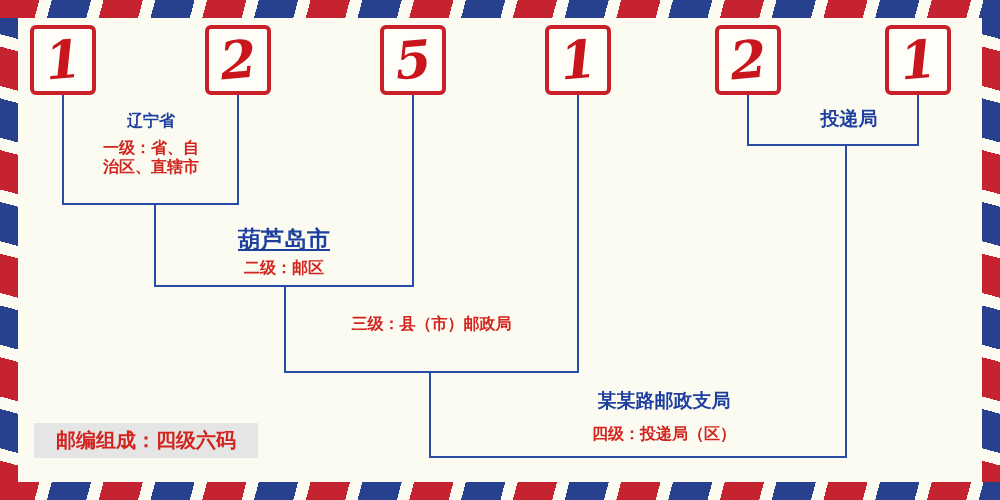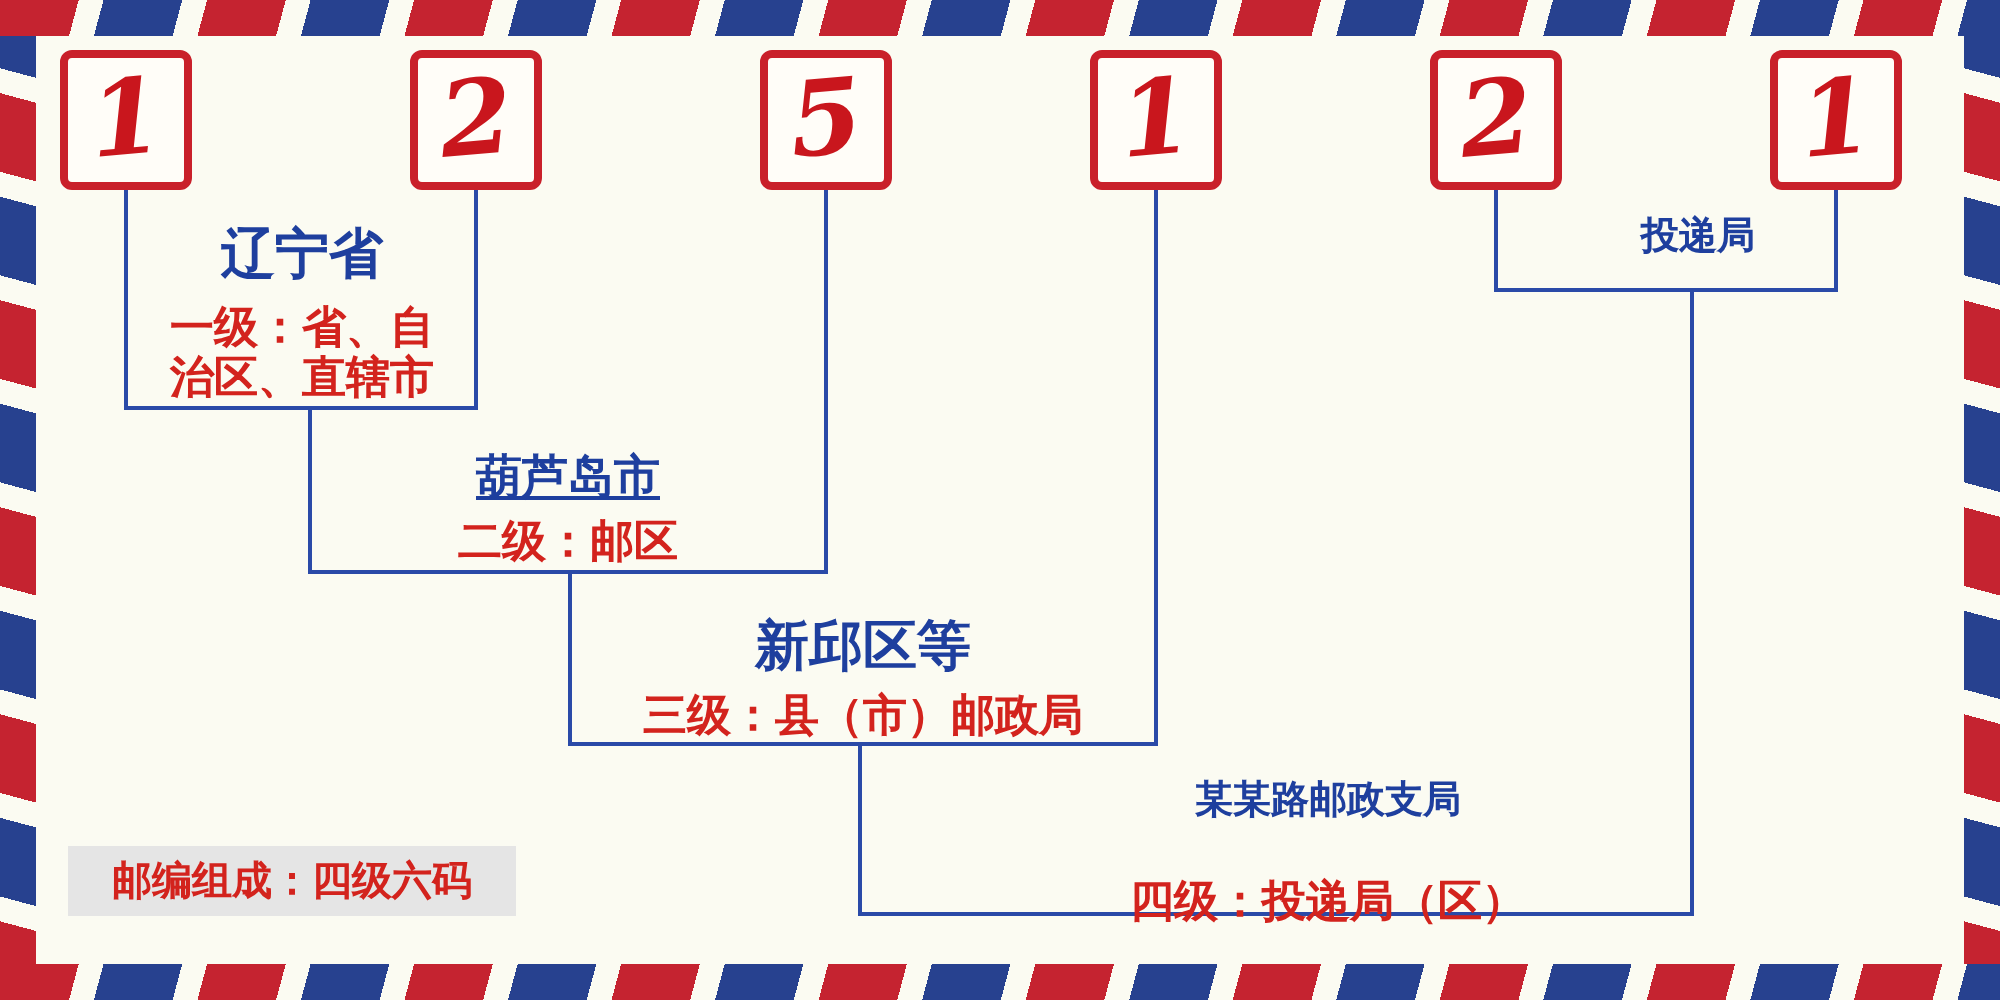--- a/index.html
+++ b/index.html
@@ -61,29 +61,29 @@
   
   .label { position: absolute; text-align: center; }
   .place {
     color: #1e3f9e;
     font-weight: bold;
     line-height: 1.15;
   }
   .desc {
     color: #d3231d;
     font-weight: bold;
-    font-size: 22px;
+    font-size: 16px;
     line-height: 1.15;
   }
   .place-lg { font-size: 23px; text-decoration: underline; }
-  .place-md { font-size: 27px; }
+  .place-md { font-size: 16px; }
   .place-sm { font-size: 19px; }
   .desc-gap6  { margin-top: 7px; }
   .desc-gap8  { margin-top: 9px; }
-  .desc-gap12 { margin-top: 27px; }
+  .desc-gap12 { margin-top: 13px; }
 
   
   .footer-note {
     position: absolute;
     left: 34px; top: 423px;
     width: 224px; height: 35px;
     background: #e5e5e5;
     color: #d3231d;
     font-weight: bold;
     font-size: 20px;
@@ -145,21 +145,20 @@
     <div class="desc desc-gap8">一级：省、自</div>
     <div class="desc">治区、直辖市</div>
   </div>
 
   <div class="label" style="left:154px;top:226px;width:260px">
     <div class="place place-lg">葫芦岛市</div>
     <div class="desc desc-gap6">二级：邮区</div>
   </div>
 
   <div class="label" style="left:284px;top:308px;width:295px">
-    <div class="place place-md">新邱区等</div>
     <div class="desc desc-gap6">三级：县（市）邮政局</div>
   </div>
 
   <div class="label" style="left:429px;top:390px;width:470px">
     <div class="place place-sm">某某路邮政支局</div>
     <div class="desc desc-gap12">四级：投递局（区）</div>
   </div>
 
   <div class="label" style="left:747px;top:108px;width:204px">
     <div class="place place-sm">投递局</div>

